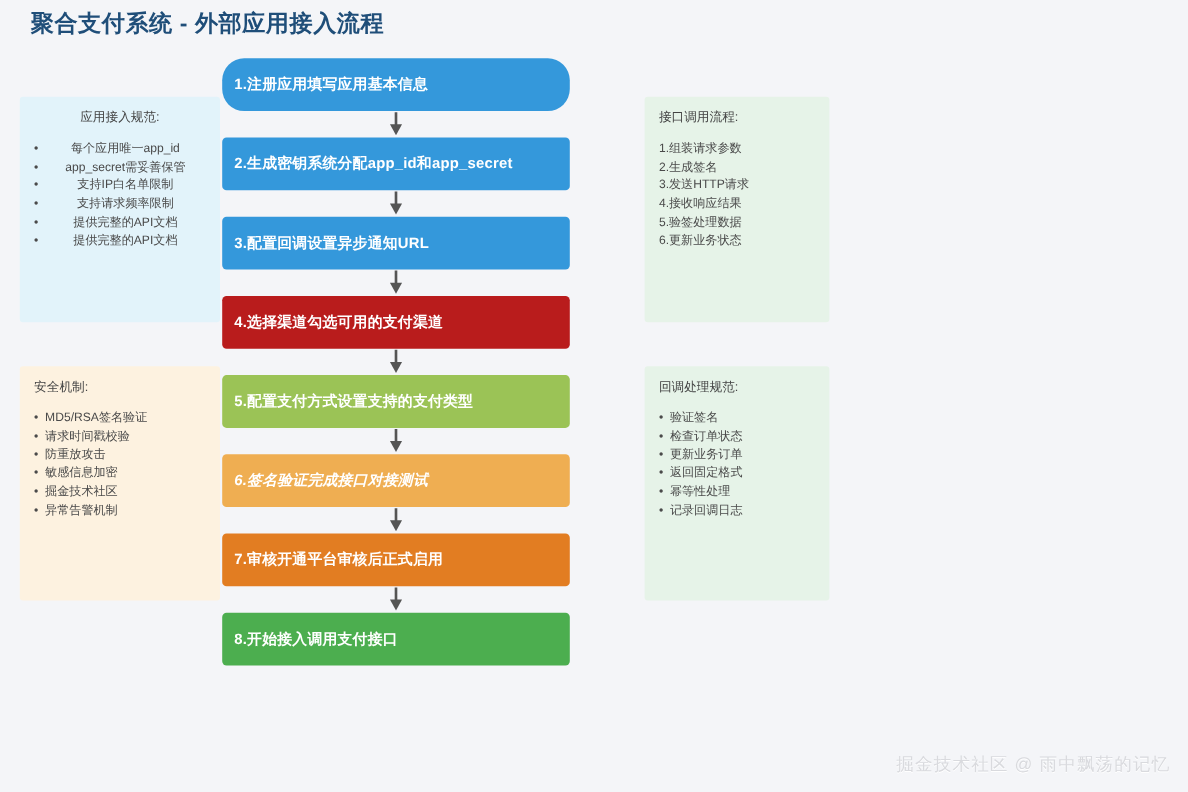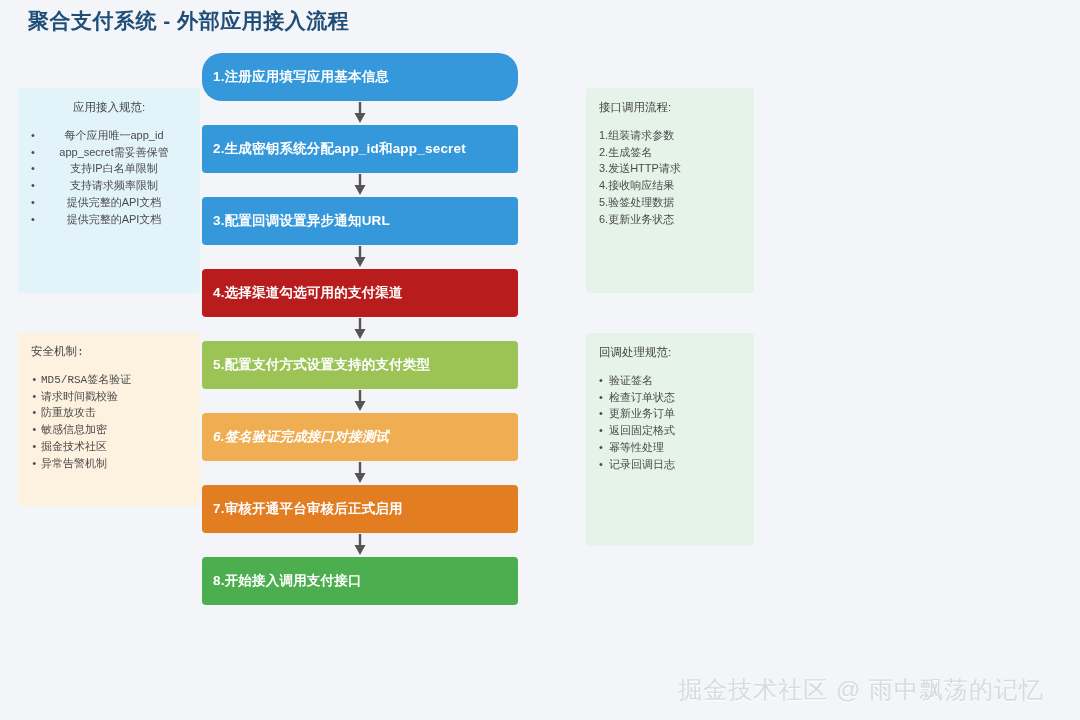--- a/index.html
+++ b/index.html
@@ -57,21 +57,21 @@
     position: absolute;
     left: 0;
     top: 0;
     color: #4a4a4a;
   }
   .note-list.numbered li {
     padding-left: 0;
   }
 
   #panel-app-spec   { left: 18px;  top: 88px;  width: 182px; height: 205px; background: #e2f3fa; text-align: center; }
-  #panel-security   { left: 18px;  top: 333px; width: 182px; height: 173px; background: #fdf2e0; font-family: Liberation Mono, monospace; }
+  #panel-security   { left: 18px;  top: 333px; width: 182px; height: 213px; background: #fdf2e0; }
   #panel-api-flow   { left: 586px; top: 88px;  width: 168px; height: 205px; background: #e6f3e8; }
   #panel-callback   { left: 586px; top: 333px; width: 168px; height: 213px; background: #e6f3e8; }
 
   
   #flow {
     position: absolute;
     left: 202px;
     top: 53px;
     width: 316px;
   }
@@ -93,23 +93,23 @@
     height: 24px;
     display: flex;
     align-items: center;
     justify-content: center;
   }
   .arrow svg { display: block; }
 
   
   .watermark {
     position: absolute;
-    right: 36px;
+    right: 16px;
     bottom: 14px;
-    font-size: 24px;
+    font-size: 16px;
     color: #d9dade;
     letter-spacing: 1px;
     white-space: nowrap;
     text-shadow: 0 1px 0 #ffffff;
   }
 </style>
 </head>
 <body>
 
 <div id="canvas" style="background: rgb(244, 245, 248);">

